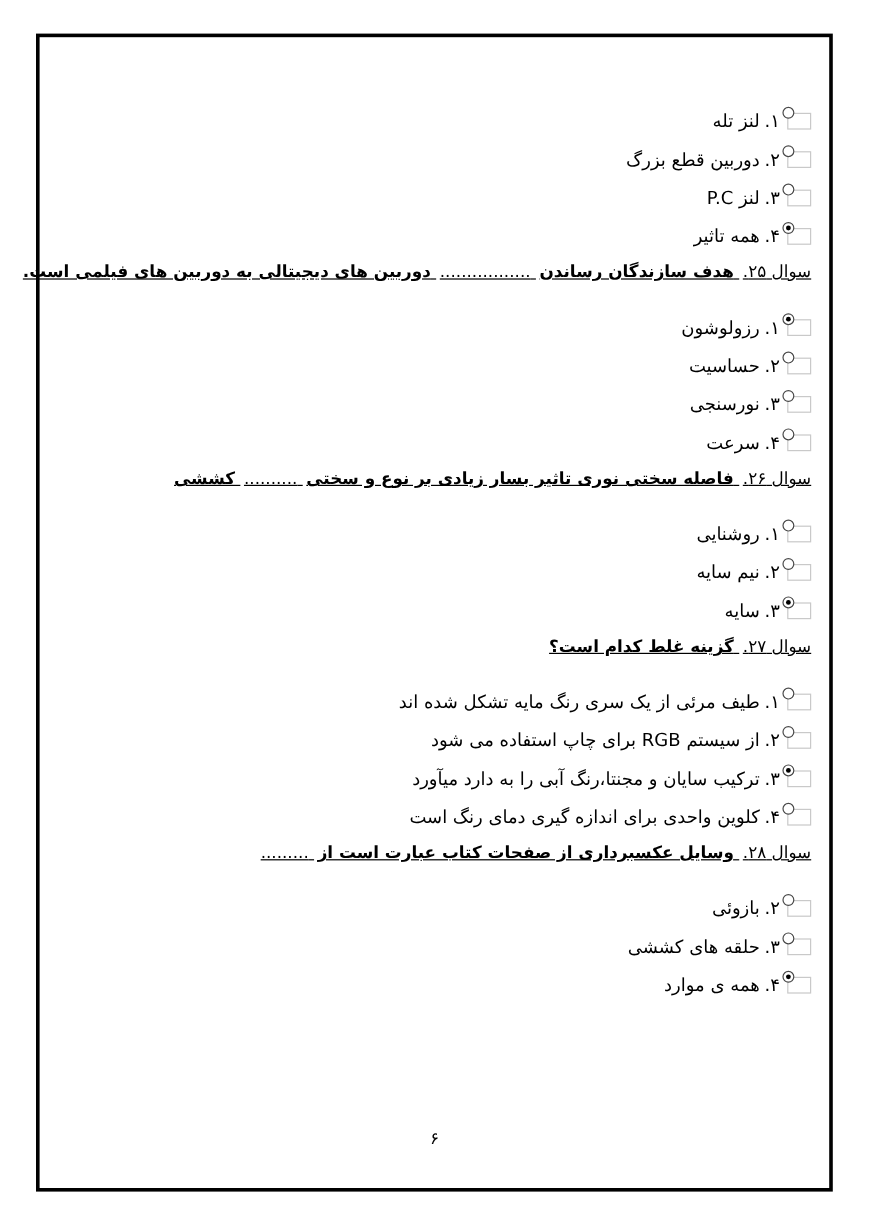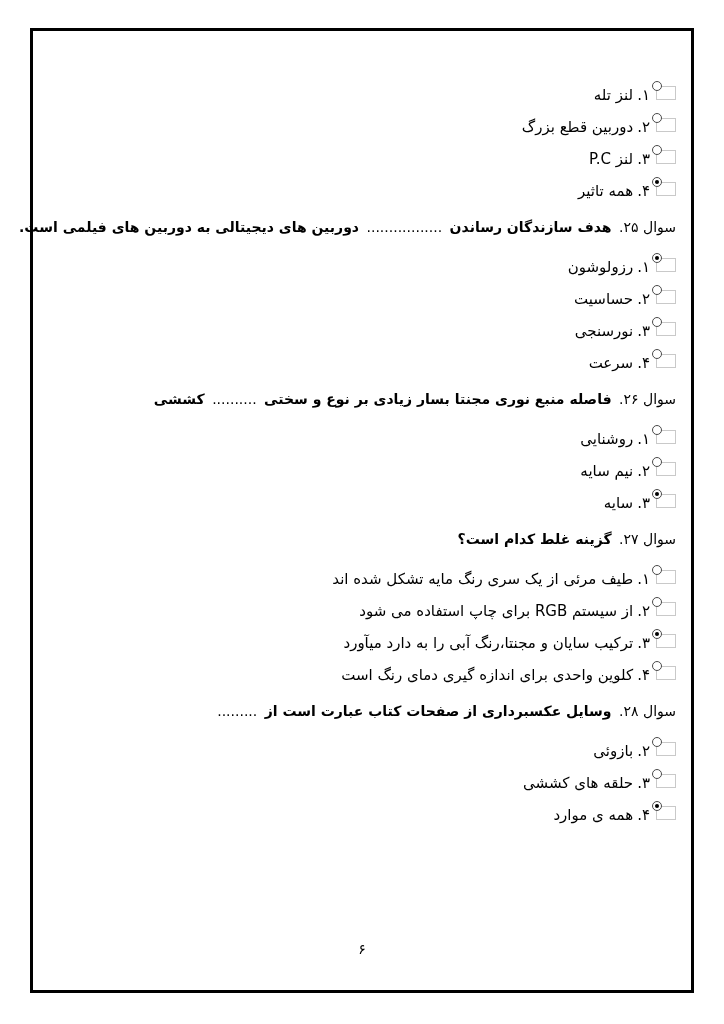--- a/index.html
+++ b/index.html
@@ -22,28 +22,29 @@
     box-sizing:border-box;
     direction:rtl;
     padding:53px 15px 0 15px;
     color:#000;
   }
   .question{
     white-space:nowrap;
     font-size:14px;line-height:22px;height:22px;
     margin:4px 0 18px 0;
     overflow:visible;
+    text-decoration:underline;
   }
   .question > span{margin-left:3px;}
   .q-prefix{font-weight:400;}
   .q-body1,.q-body2{font-weight:700;}
   .q-dots{font-weight:400;letter-spacing:.5px;}
   .options{display:block;}
   .option-row{
-    display:flex;
+    display:flex;align-items:center;
     height:32px;direction:rtl;
   }
   .radio-box{
     position:relative;flex:0 0 auto;
     width:20px;height:14px;
     border:1px solid #c9c9c9;background:#fff;
     box-sizing:border-box;
     margin-left:6px;margin-top:2px;
     cursor:pointer;
   }
@@ -163,21 +164,21 @@
         
       </span>
     </span>
     <span class="option-text">
       <span class="option-num">۴.</span><span class="option-label">سرعت</span>
     </span>
   </div>
 </div>
   <div class="question">
     <span class="q-prefix">سوال ۲۶.</span>
-    <span class="q-body1">فاصله منبع نوری مجنتا بسار زیادی بر نوع و سختی</span>
+    <span class="q-body1">فاصله سختی نوری تاثیر بسار زیادی بر نوع و سختی</span>
     <span class="q-dots">..........</span>
     <span class="q-body2">کششی</span>
   </div>
 <div class="options">
   <div class="option-row">
     <span class="radio-box">
       <span class="radio-circle">
         
       </span>
     </span>

